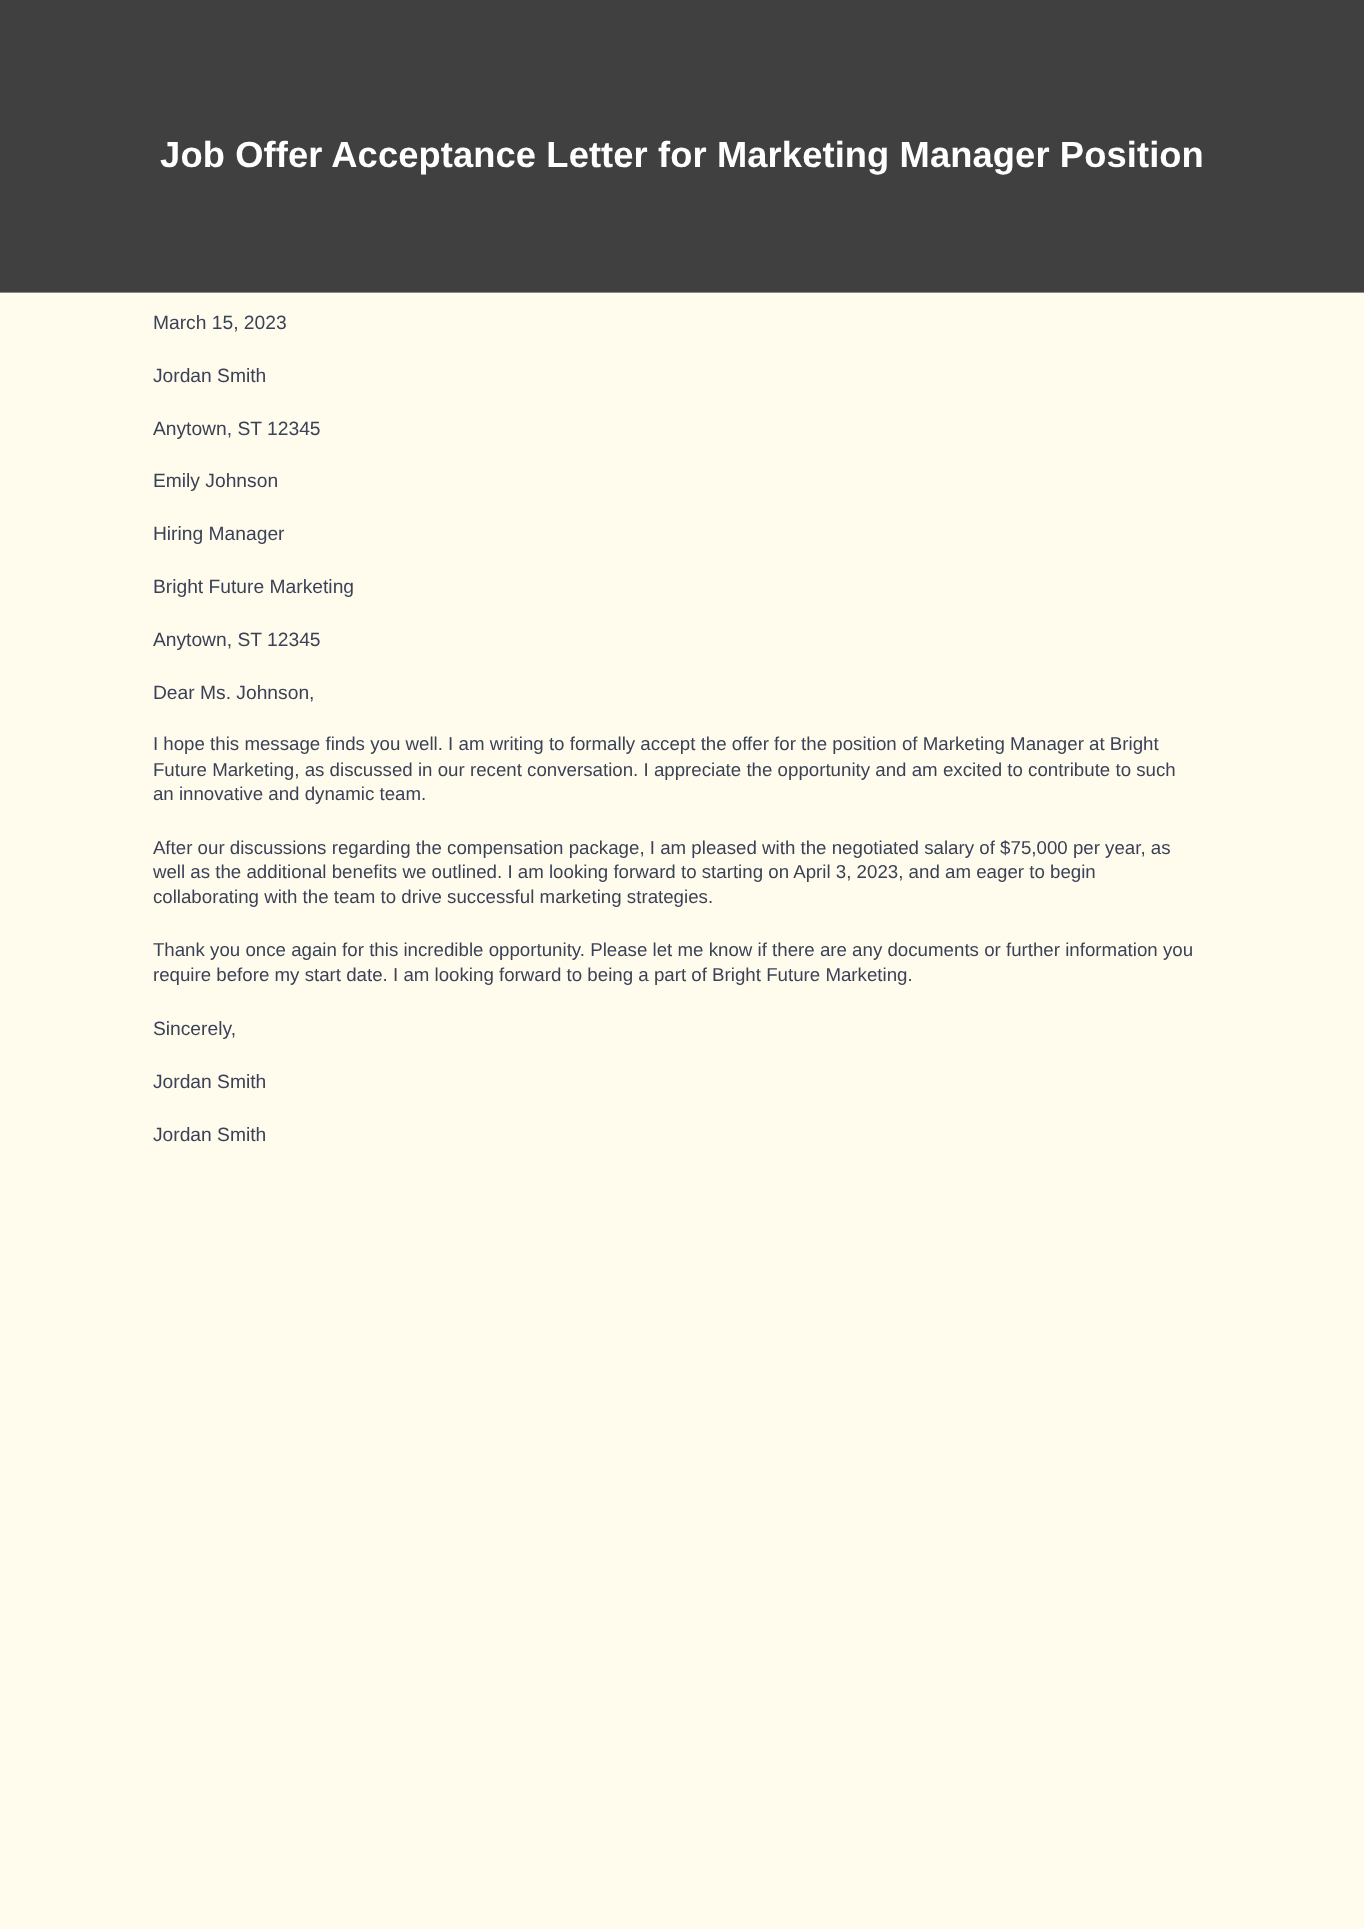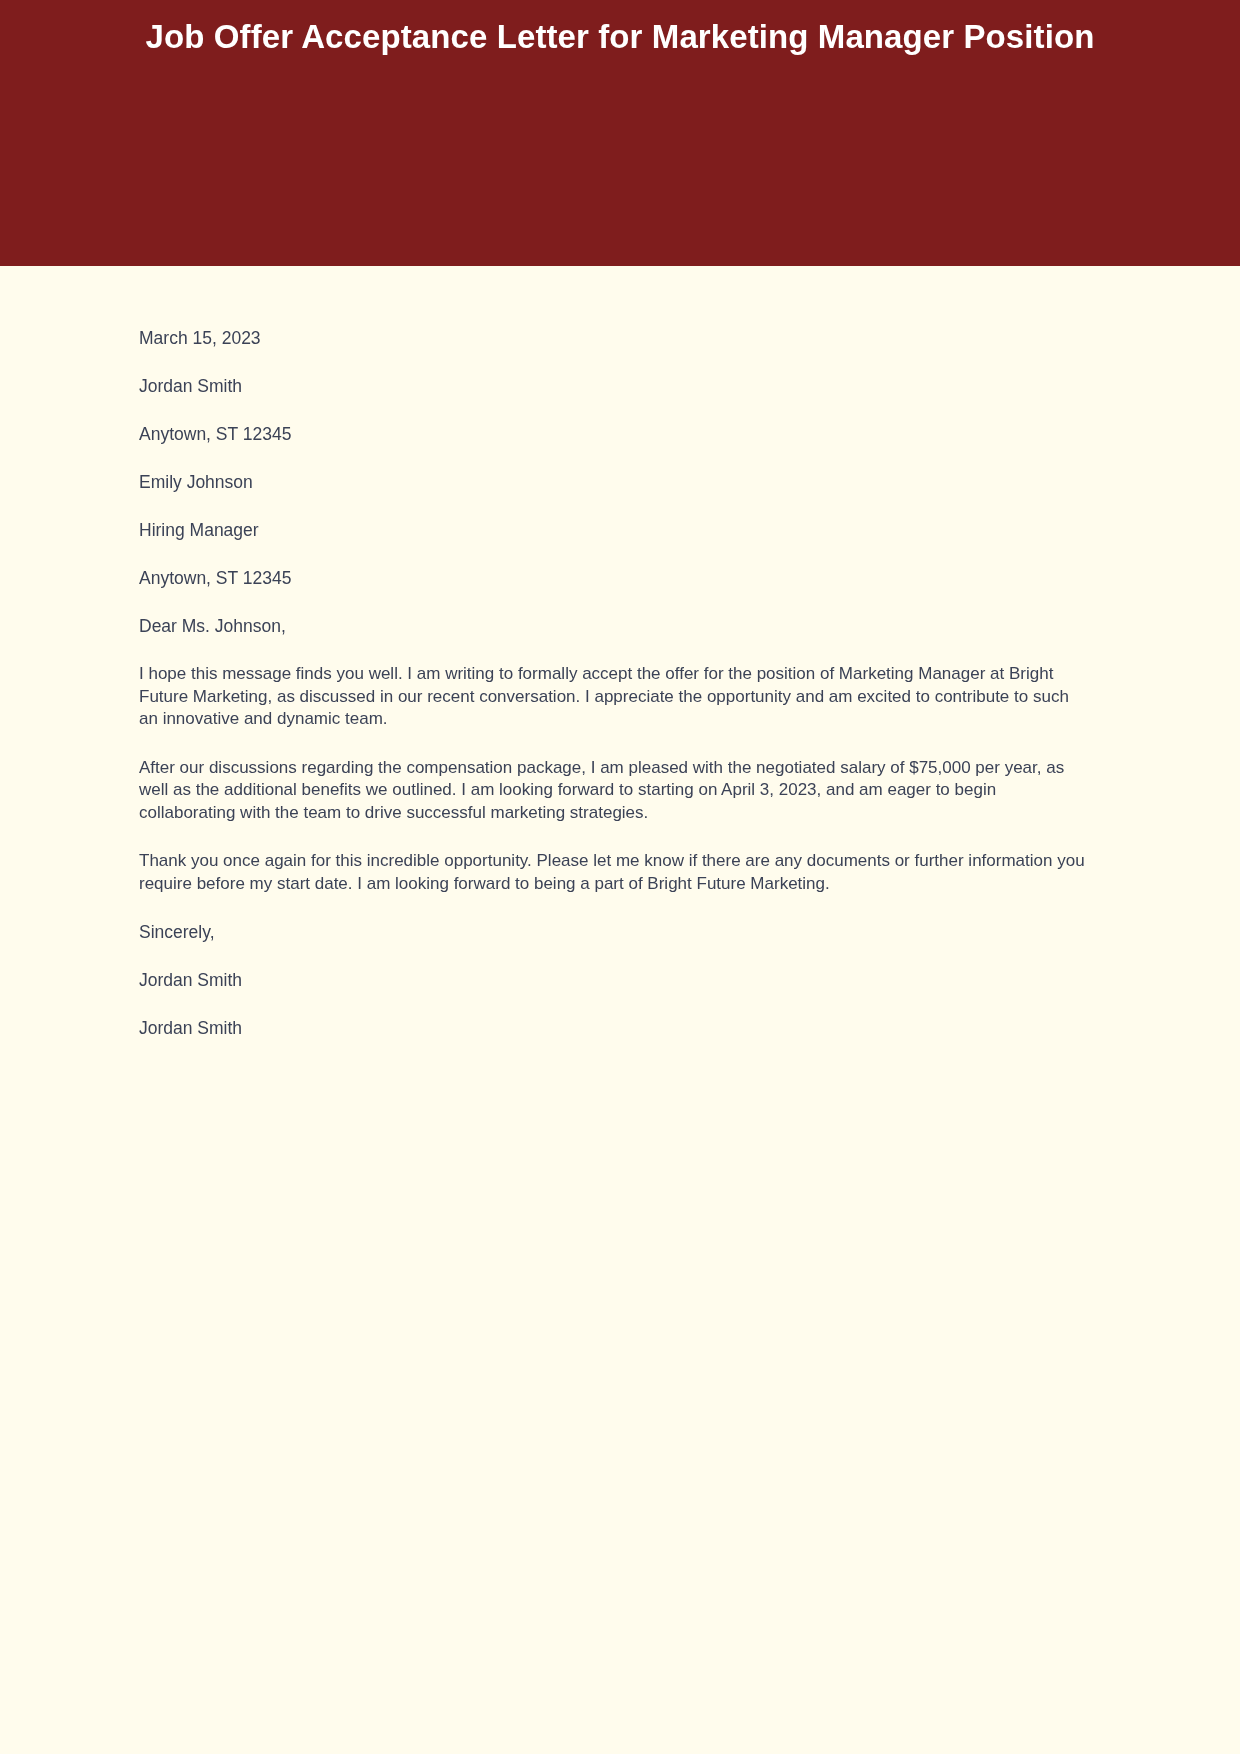--- a/index.html
+++ b/index.html
@@ -21,22 +21,23 @@
     height: 1754px;
     background: #fffced;
     overflow: hidden;
     box-sizing: border-box;
   }
 
   
   .doc-header {
     width: 1240px;
     height: 266px;
-    background: #7f1d1d;
+    background: #404040;
     display: flex;
+    align-items: center;
     box-sizing: border-box;
     padding: 16px 100px 0 100px;
   }
 
   .doc-title {
     color: #ffffff;
     font-family: "Liberation Sans", sans-serif;
     font-weight: bold;
     font-size: 33px;
     line-height: 1.25;
@@ -44,21 +45,20 @@
     margin: 0;
     width: 100%;
     text-align: center;
   }
 
   
   .letter-body {
     box-sizing: border-box;
     padding: 0 150px 0 139px;
     padding-top: 16px;
-    margin-top: 45px;
   }
 
   .letter-line {
     color: #3b4256;
     font-family: "Liberation Sans", sans-serif;
     font-size: 17.5px;
     line-height: 22px;
     margin: 0 0 26px 0;
     white-space: pre-wrap;
   }
@@ -89,20 +89,21 @@
 
   <main class="letter-body">
 
     <p class="letter-line">March 15, 2023</p>
 
     <p class="letter-line">Jordan Smith</p>
     <p class="letter-line">Anytown, ST 12345</p>
 
     <p class="letter-line">Emily Johnson</p>
     <p class="letter-line">Hiring Manager</p>
+    <p class="letter-line">Bright Future Marketing</p>
     <p class="letter-line">Anytown, ST 12345</p>
 
     <p class="letter-line">Dear Ms. Johnson,</p>
 
     <p class="letter-para">I hope this message finds you well. I am writing to formally accept the offer for the position of Marketing Manager at Bright Future Marketing, as discussed in our recent conversation. I appreciate the opportunity and am excited to contribute to such an innovative and dynamic team.</p>
     <p class="letter-para">After our discussions regarding the compensation package, I am pleased with the negotiated salary of $75,000 per year, as well as the additional benefits we outlined. I am looking forward to starting on April 3, 2023, and am eager to begin collaborating with the team to drive successful marketing strategies.</p>
     <p class="letter-para">Thank you once again for this incredible opportunity. Please let me know if there are any documents or further information you require before my start date. I am looking forward to being a part of Bright Future Marketing.</p>
 
     <p class="letter-line">Sincerely,</p>
 

